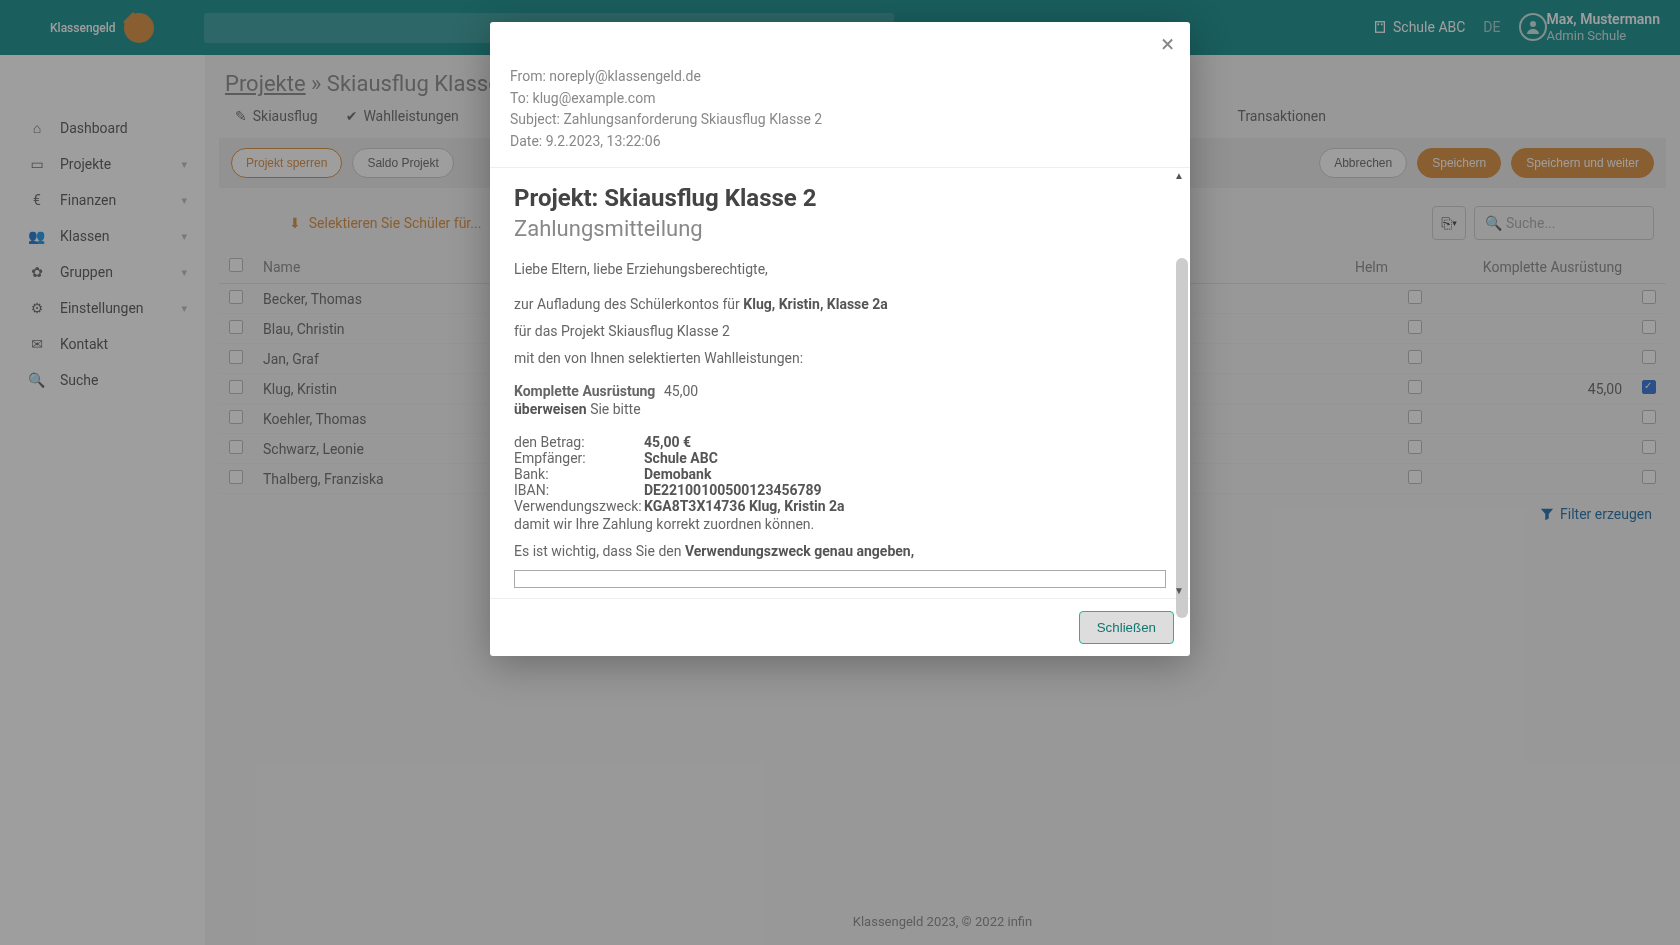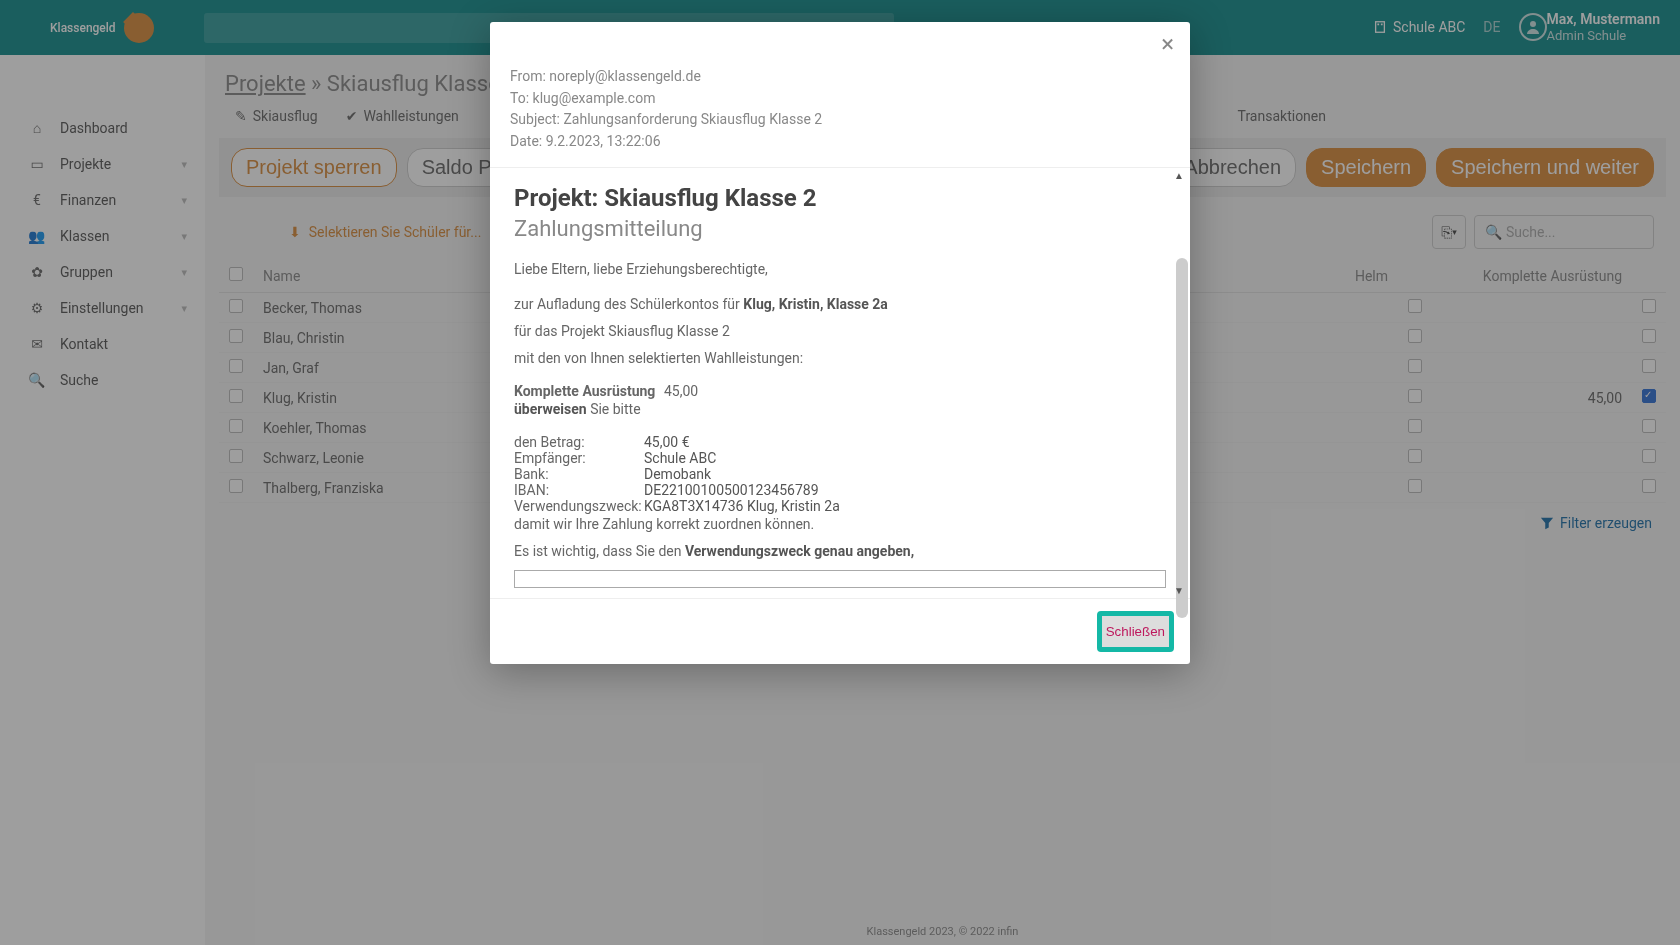--- a/index.html
+++ b/index.html
@@ -29,65 +29,65 @@
 
 
 .main { position: absolute; left: 205px; right: 0; top: 55px; bottom: 0; padding: 16px 14px 0 14px; }
 .breadcrumb { font-size: 22px; color: #888; margin-bottom: 12px; padding-left: 6px; }
 .breadcrumb .bc-link { text-decoration: underline; }
 
 .tab-row { display: flex; gap: 28px; padding-left: 16px; margin-bottom: 14px; color: #666; font-size: 14px; }
 .tab { display: flex; align-items: center; gap: 6px; }
 
 .action-bar { background: #eaeaea; padding: 10px 12px; display: flex; align-items: center; gap: 10px; }
-.btn { border: 1px solid #ccc; background: #fff; border-radius: 16px; padding: 7px 14px; color: #666; cursor: pointer; font-size: 20px; }
+.btn { border: 1px solid #ccc; background: #fff; border-radius: 16px; padding: 7px 14px; color: #666; cursor: pointer; font-size: 12px; }
 .btn-warn { border-color: #d98b3a; color: #d98b3a; }
 .btn-fill { background: #d98b3a; border-color: #d98b3a; color: #fff; }
 .spacer { flex: 1; }
 
 .table-toolbar { display: flex; padding: 18px 12px 10px 70px; align-items: center; }
 .select-label { color: #d98b3a; display: flex; align-items: center; gap: 8px; }
 .export-btn { width: 34px; height: 34px; border: 1px solid #ccc; border-radius: 4px; display: flex; align-items: center; justify-content: center; margin-right: 8px; }
 .search-field { border: 1px solid #ccc; border-radius: 4px; height: 34px; width: 180px; padding: 0 10px; display: flex; align-items: center; color: #888; }
 
 table.grid { width: 100%; border-collapse: collapse; font-size: 14px; }
 table.grid th { text-align: left; padding: 8px 10px; color: #888; font-weight: 400; border-bottom: 1px solid #e0e0e0; }
 table.grid th.right { text-align: right; }
 table.grid td { padding: 6px 10px; border-bottom: 1px solid #eee; color: #666; }
 table.grid td.right { text-align: right; }
 .chk { width: 14px; height: 14px; border: 1px solid #bbb; border-radius: 2px; display: inline-block; background: #fff; }
 .chk.on { background: #2f6fd6; border-color: #2f6fd6; position: relative; }
 .chk.on::after { content: "✓"; color: #fff; font-size: 10px; position: absolute; top: -1px; left: 1px; }
 
 .filter-link { color: #1b6ea8; padding: 12px 14px 0 0; text-align: right; display: flex; justify-content: flex-end; align-items: center; gap: 6px; }
 
-.footer { position: absolute; bottom: 7px; width: calc(100% - 205px); left: 205px; text-align: center; color: #888; font-size: 11px; }
+.footer { position: absolute; bottom: 16px; width: calc(100% - 205px); left: 205px; text-align: center; color: #888; font-size: 13px; }
 
 
 .backdrop { position: absolute; inset: 0; background: rgba(40,40,40,0.45); z-index: 100; }
 .modal { position: absolute; z-index: 200; left: 50%; transform: translateX(-50%); top: 22px; width: 700px; background: #fff; border-radius: 3px; box-shadow: 0 8px 40px rgba(0,0,0,0.3); }
 .modal-head { display: flex; padding: 10px 16px; justify-content: flex-end; }
 .close-x { color: #888; font-size: 24px; cursor: pointer; line-height: 1; }
 .mail-meta { padding: 0 20px 14px 20px; color: #888; font-size: 14px; line-height: 1.55; border-bottom: 1px solid #eee; }
 .mail-body-wrap { position: relative; }
 .mail-body { padding: 16px 24px 4px 24px; color: #666; height: 430px; overflow: hidden; }
 .mail-body h2 { font-size: 24px; color: #444; font-weight: 700; margin-bottom: 4px; }
 .mail-body h3 { font-size: 22px; color: #888; font-weight: 400; margin-bottom: 18px; }
 .mail-body p { margin-bottom: 6px; line-height: 1.5; }
 .mail-body .rowkv { display: flex; }
 .mail-body .rowkv .k { width: 130px; }
-.mail-body .rowkv .v { font-weight: 400; color: #555; }
+.mail-body .rowkv .v { font-weight: 700; color: #555; }
 .mail-body .rowkv.tight .k { width: 150px; font-weight: 700; }
 .mail-body strong { color: #555; }
 .scroll-arrow { position: absolute; right: 3px; width: 16px; text-align: center; color: #555; font-size: 10px; }
 .scroll-arrow.up { top: 2px; }
 .scroll-arrow.down { bottom: 2px; }
 .scroll-thumb { position: absolute; right: 2px; top: 90px; width: 12px; height: 360px; background: #ccc; border-radius: 6px; }
 .modal-foot { border-top: 1px solid #eee; padding: 12px 16px; display: flex; justify-content: flex-end; }
-.btn-close { background: #ddd; border: 5px solid #14b8a6; border-radius: 4px; padding: 8px 4px; color: #be185d; cursor: pointer; }
+.btn-close { background: #ddd; border: 1px solid #14b8a6; border-radius: 4px; padding: 8px 17px; color: #0f766e; cursor: pointer; }
 .input-strip { border: 1px solid #aaa; height: 18px; margin: 8px 0 0 0; }
 
 svg.ico-s { width: 14px; height: 14px; }
 </style>
 </head>
 <body>
 
 <div class="topbar">
   <div class="logo">
     <span>Klassengeld</span>

